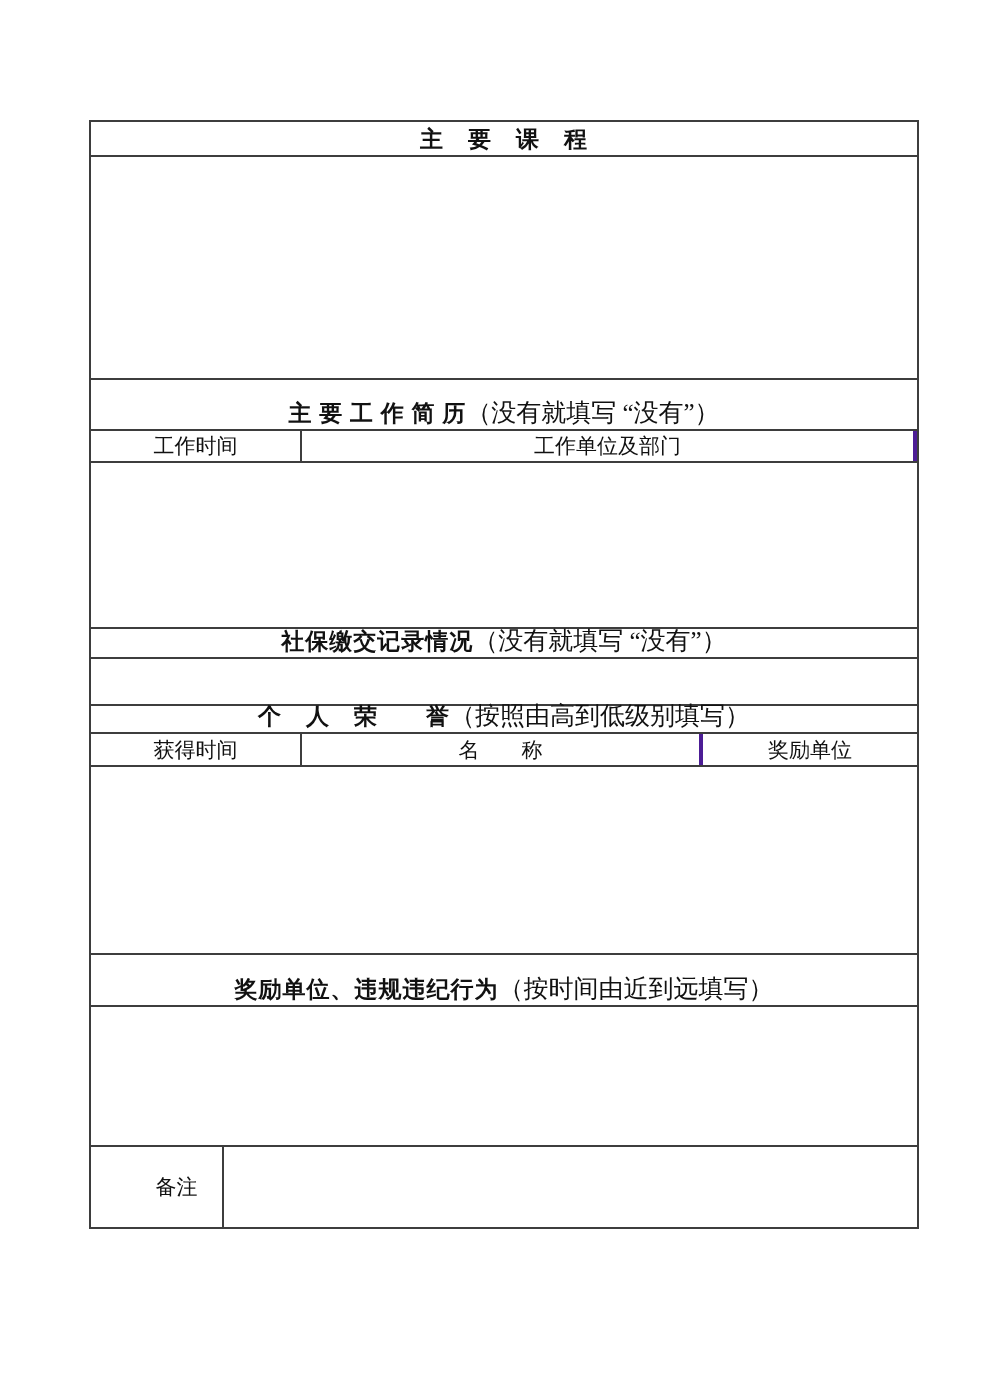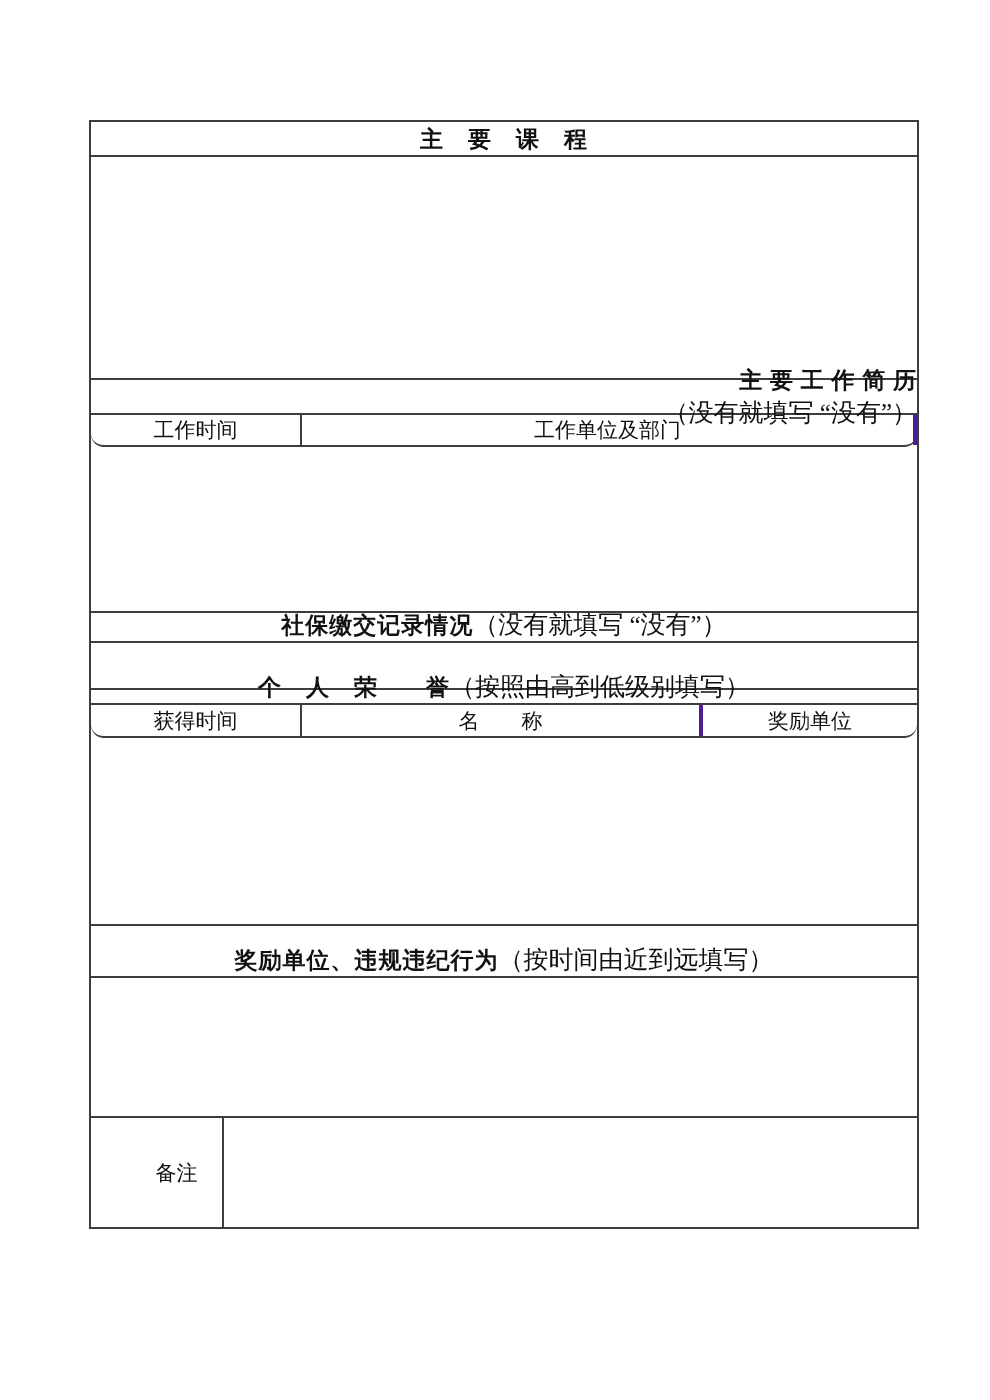--- a/index.html
+++ b/index.html
@@ -50,21 +50,20 @@
     letter-spacing: 1px;
   }
   .t-note {
     font-weight: normal;
     font-size: 25px;
   }
   .cols-row {
     align-items: stretch;
     justify-content: flex-start;
     padding: 0;
-    border-radius: 13px;
   }
   .cell {
     box-sizing: border-box;
     display: flex;
     align-items: center;
     justify-content: center;
     font-size: 21px;
     white-space: nowrap;
   }
   .cell.c1 { width: 211px; border-right: 2px solid #3d3d3d; }
@@ -82,26 +81,26 @@
     justify-content: center;
     font-size: 21px;
     margin-left: 40px;
   }
   .remarks-body {
     flex: 1 1 auto;
   }
   
   .h-title-courses   { height: 35px; }
   .h-blank-courses   { height: 223px; }
-  .h-title-work      { height: 35px; flex-direction: column; }
+  .h-title-work      { height: 51px; }
   .h-cols-work       { height: 32px; }
   .h-blank-work      { height: 166px; }
   .h-title-social    { height: 30px; }
   .h-blank-social    { height: 47px; }
-  .h-title-honors    { height: 15px; }
+  .h-title-honors    { height: 28px; }
   .h-cols-honors     { height: 33px; }
   .h-blank-honors    { height: 188px; }
   .h-title-violation { height: 52px; }
   .h-blank-violation { height: 140px; }
 </style>
 </head>
 <body>
 
 <div class="page">
   <div class="form-table">

